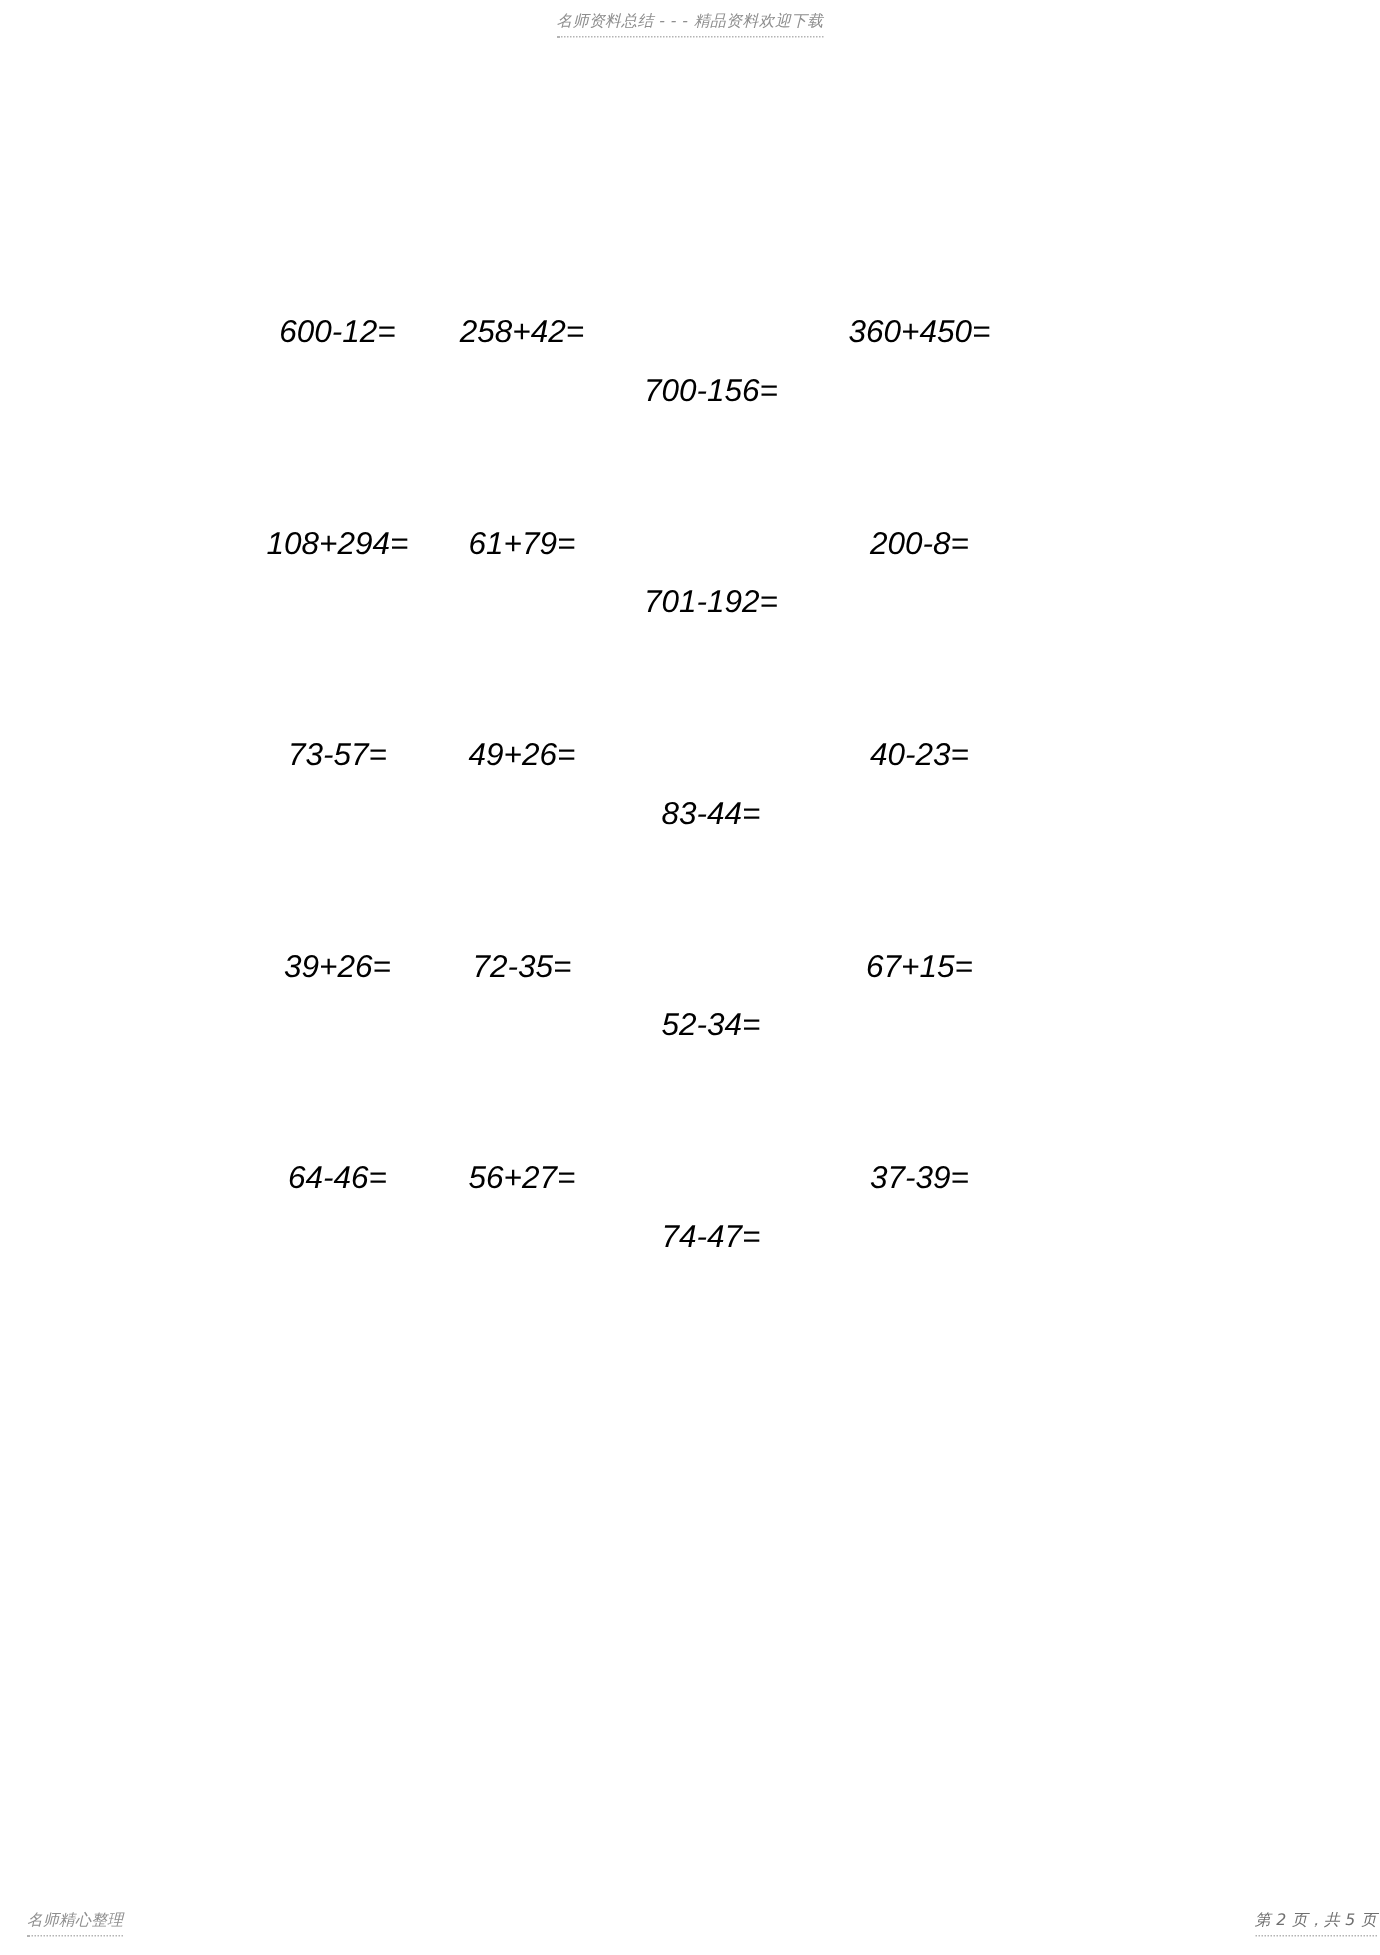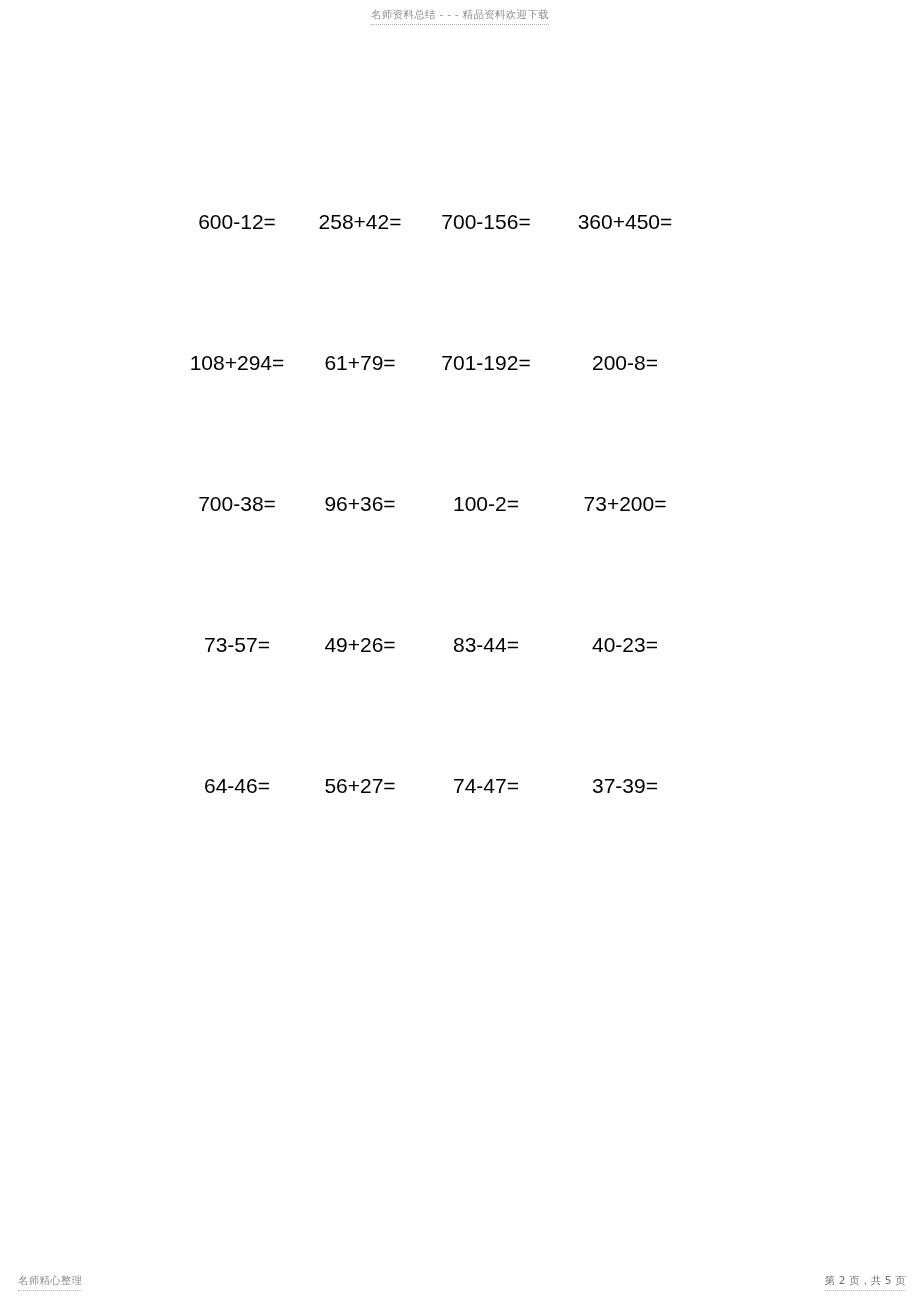--- a/index.html
+++ b/index.html
@@ -13,20 +13,21 @@
     position: relative;
     font-family: "Liberation Sans", "DejaVu Sans", sans-serif;
     overflow: hidden;
   }
 
   
   .page {
     position: absolute;
     inset: 0;
     background: #ffffff;
+    font-style: italic;
   }
 
   
   .header-watermark {
     position: absolute;
     top: 4px;
     left: 0;
     width: 920px;
     text-align: center;
     pointer-events: none;
@@ -39,60 +40,60 @@
     color: #8e8e8e;
     letter-spacing: 0.3px;
     white-space: nowrap;
     border-bottom: 1px dotted #b4b4b4;
     padding-bottom: 3px;
   }
 
   
   .problem-grid {
     position: absolute;
-    left: 176px;
+    left: 164px;
     top: 208px;
     width: 524px;
   }
   .problem-row {
     display: flex;
     height: 141px;
     align-items: flex-start;
   }
   .problem-cell {
     text-align: center;
     font-size: 21px;
     line-height: 28px;
     color: #000000;
     white-space: nowrap;
     font-family: "Liberation Sans", "DejaVu Sans", sans-serif;
   }
   .problem-cell.c0 { width: 122px; }
   .problem-cell.c1 { width: 124px; }
-  .problem-cell.c2 { width: 128px; }
+  .problem-cell.c2 { width: 128px; margin-top: 39px; }
   .problem-cell.c3 { width: 150px; }
 
   
   .footer-left {
     position: absolute;
     left: 18px;
     bottom: 12px;
     font-family: "DejaVu Sans", "Liberation Sans", sans-serif;
     font-size: 10.5px;
     line-height: 14px;
     color: #8e8e8e;
     letter-spacing: 0.2px;
     white-space: nowrap;
     border-bottom: 1px dotted #b4b4b4;
     padding-bottom: 3px;
     text-align: right;
   }
   .footer-right {
     position: absolute;
-    right: 14px;
+    right: 2px;
     bottom: 12px;
     font-family: "DejaVu Sans", "Liberation Sans", sans-serif;
     font-size: 10.5px;
     line-height: 14px;
     color: #6f6f6f;
     letter-spacing: 0.2px;
     white-space: nowrap;
     border-bottom: 1px dotted #b4b4b4;
     padding-bottom: 3px;
   }
@@ -115,34 +116,34 @@
       <div class="problem-cell c3">360+450=</div>
     </div>
 
     <div class="problem-row">
       <div class="problem-cell c0">108+294=</div>
       <div class="problem-cell c1">61+79=</div>
       <div class="problem-cell c2">701-192=</div>
       <div class="problem-cell c3">200-8=</div>
     </div>
 
-    <div class="problem-row">
-      <div class="problem-cell c0">700-38=</div>
-      <div class="problem-cell c1">96+36=</div>
-      <div class="problem-cell c2">100-2=</div>
-      <div class="problem-cell c3">73+200=</div>
-    </div>
 
     <div class="problem-row">
       <div class="problem-cell c0">73-57=</div>
       <div class="problem-cell c1">49+26=</div>
       <div class="problem-cell c2">83-44=</div>
       <div class="problem-cell c3">40-23=</div>
     </div>
 
+    <div class="problem-row">
+      <div class="problem-cell c0">39+26=</div>
+      <div class="problem-cell c1">72-35=</div>
+      <div class="problem-cell c2">52-34=</div>
+      <div class="problem-cell c3">67+15=</div>
+    </div>
 
     <div class="problem-row">
       <div class="problem-cell c0">64-46=</div>
       <div class="problem-cell c1">56+27=</div>
       <div class="problem-cell c2">74-47=</div>
       <div class="problem-cell c3">37-39=</div>
     </div>
 
 
   </div>

